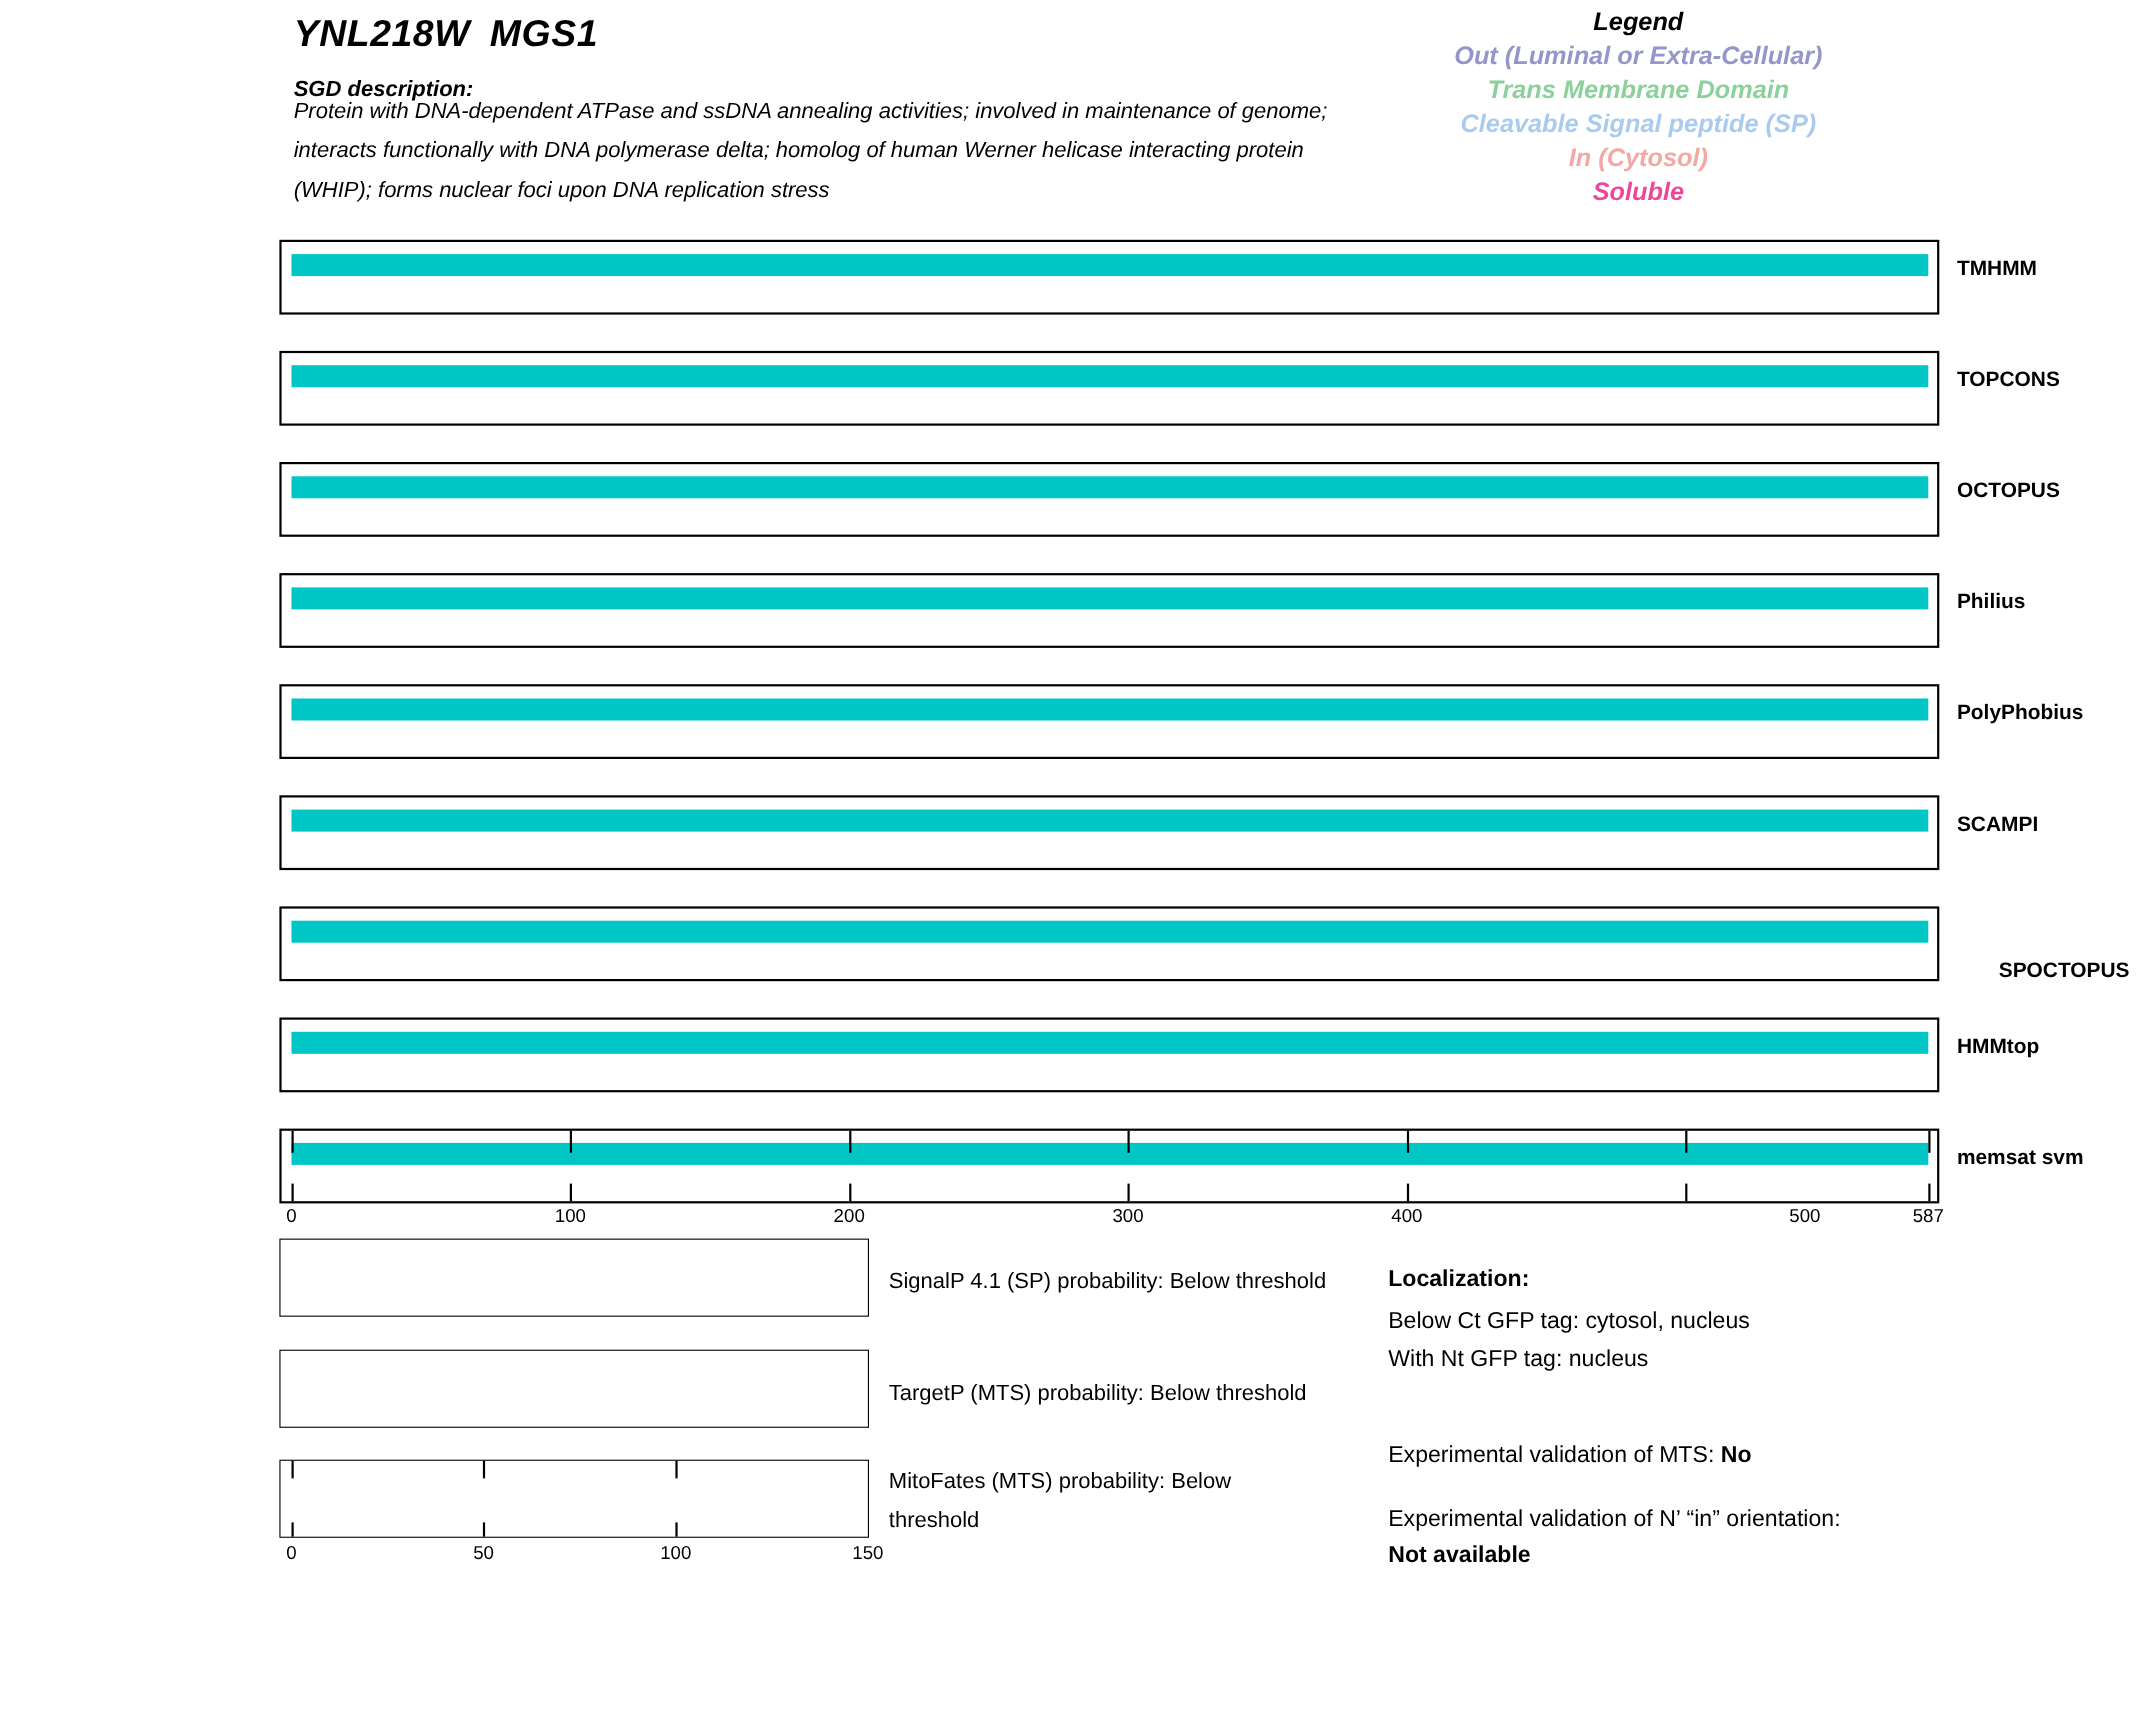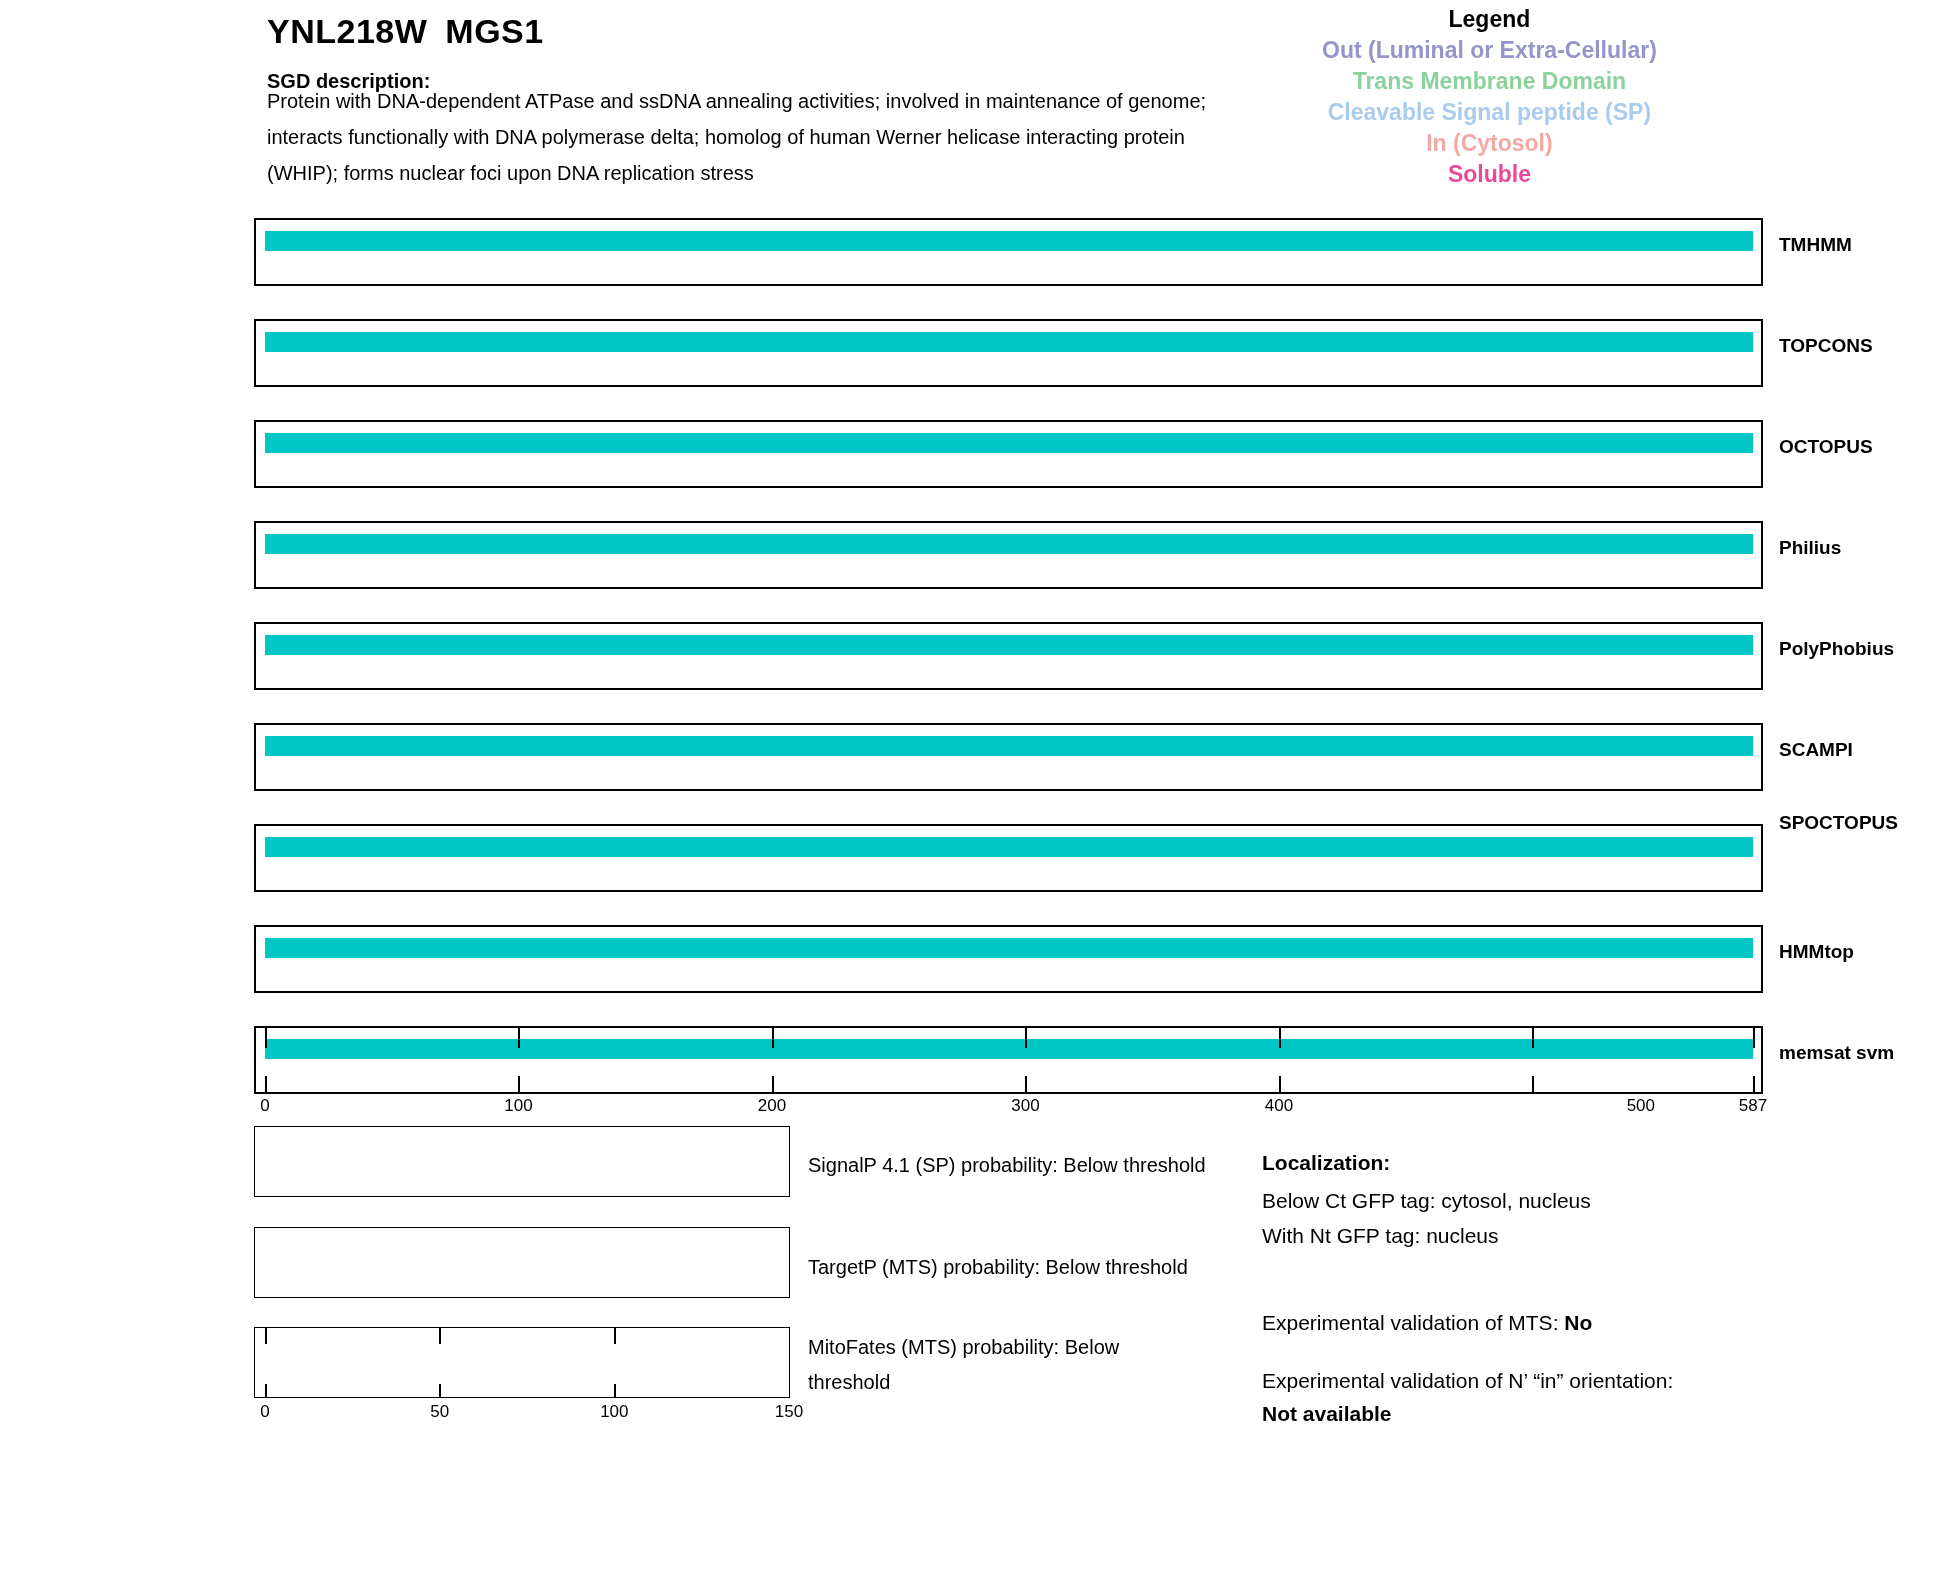--- a/index.html
+++ b/index.html
@@ -4,21 +4,21 @@
 <style>
   html,body{margin:0;padding:0;background:#fff;}
   #canvas{
     position:relative;
     width:1950px;height:1573px;
     background:#fff;
     font-family:"Liberation Sans", sans-serif;
     color:#000;
     overflow:hidden;
   }
-  .abs{position:absolute;}
+  .abs{position:absolute;font-style:italic;}
   
   #title{left:267px;top:12px;font-size:34px;font-weight:bold;letter-spacing:.5px;}
   #title .gene-name{margin-left:18px;}
   #sgd-label{left:267px;top:70px;font-size:20px;font-weight:bold;}
   .desc-line{left:267px;font-size:20px;white-space:nowrap;}
   
   #legend{left:1322px;top:4px;text-align:center;}
   #legend .legend-title{font-size:23px;font-weight:bold;line-height:31px;}
   #legend .legend-item{font-size:23px;font-weight:bold;line-height:31px;white-space:nowrap;}
   
@@ -94,21 +94,21 @@
         <div class="bar" style="left: 9px; width: 1488px; background: rgb(0, 198, 198);"></div>
       </div>
       <div class="track-label" style="top: 638px;">PolyPhobius</div>
       <div class="track" style="top: 723px;">
         <div class="bar" style="left: 9px; width: 1488px; background: rgb(0, 198, 198);"></div>
       </div>
       <div class="track-label" style="top: 739px;">SCAMPI</div>
       <div class="track" style="top: 824px;">
         <div class="bar" style="left: 9px; width: 1488px; background: rgb(0, 198, 198);"></div>
       </div>
-      <div class="track-label" style="top: 812px;">SPOCTOPUS</div>
+      <div class="track-label" style="top: 872px; margin-left: 38px;">SPOCTOPUS</div>
       <div class="track" style="top: 925px;">
         <div class="bar" style="left: 9px; width: 1488px; background: rgb(0, 198, 198);"></div>
       </div>
       <div class="track-label" style="top: 941px;">HMMtop</div>
       <div class="track" style="top: 1026px;">
         <div class="bar" style="left: 9px; width: 1488px; background: rgb(0, 198, 198);"></div>
         <div class="tick" style="left: 9px; top: 0px; height: 20px;"></div>
         <div class="tick" style="left: 9px; bottom: 0px; height: 16px;"></div>
         <div class="tick" style="left: 262.492px; top: 0px; height: 20px;"></div>
         <div class="tick" style="left: 262.492px; bottom: 0px; height: 16px;"></div>

